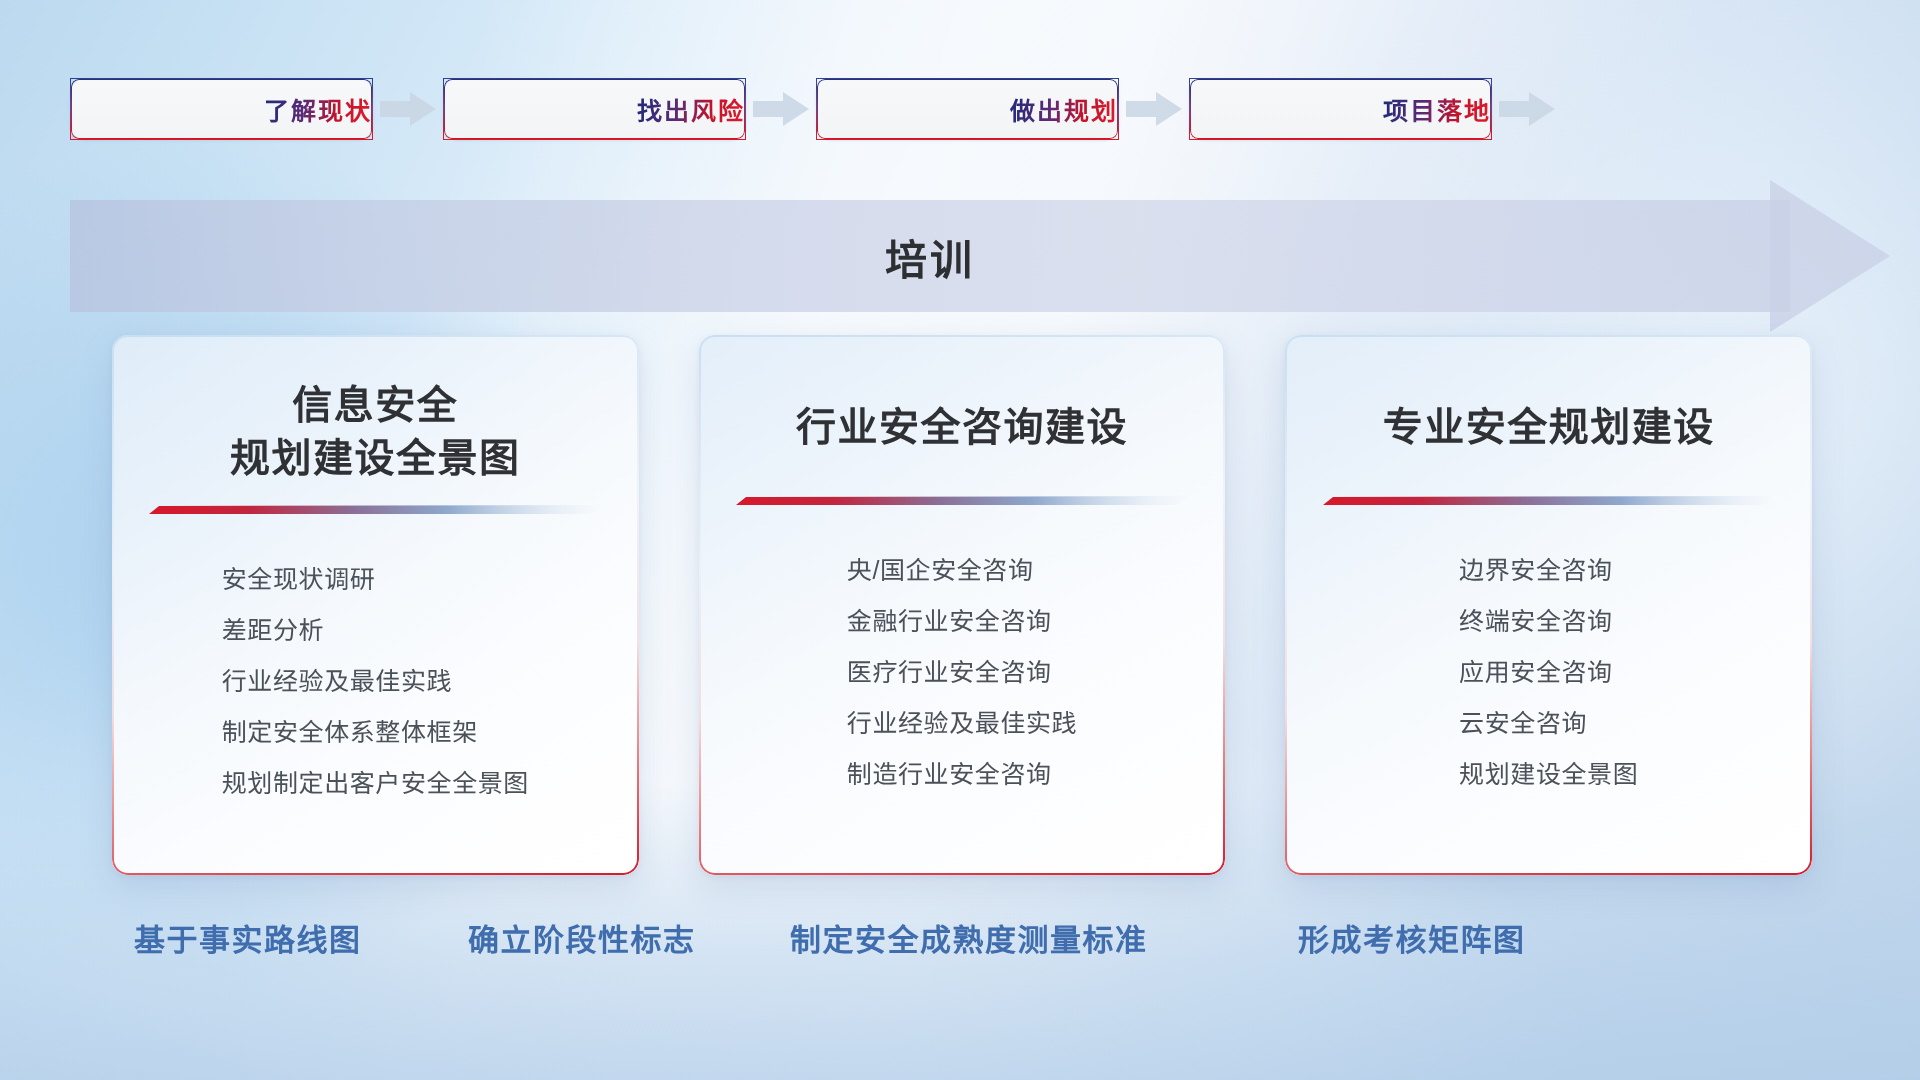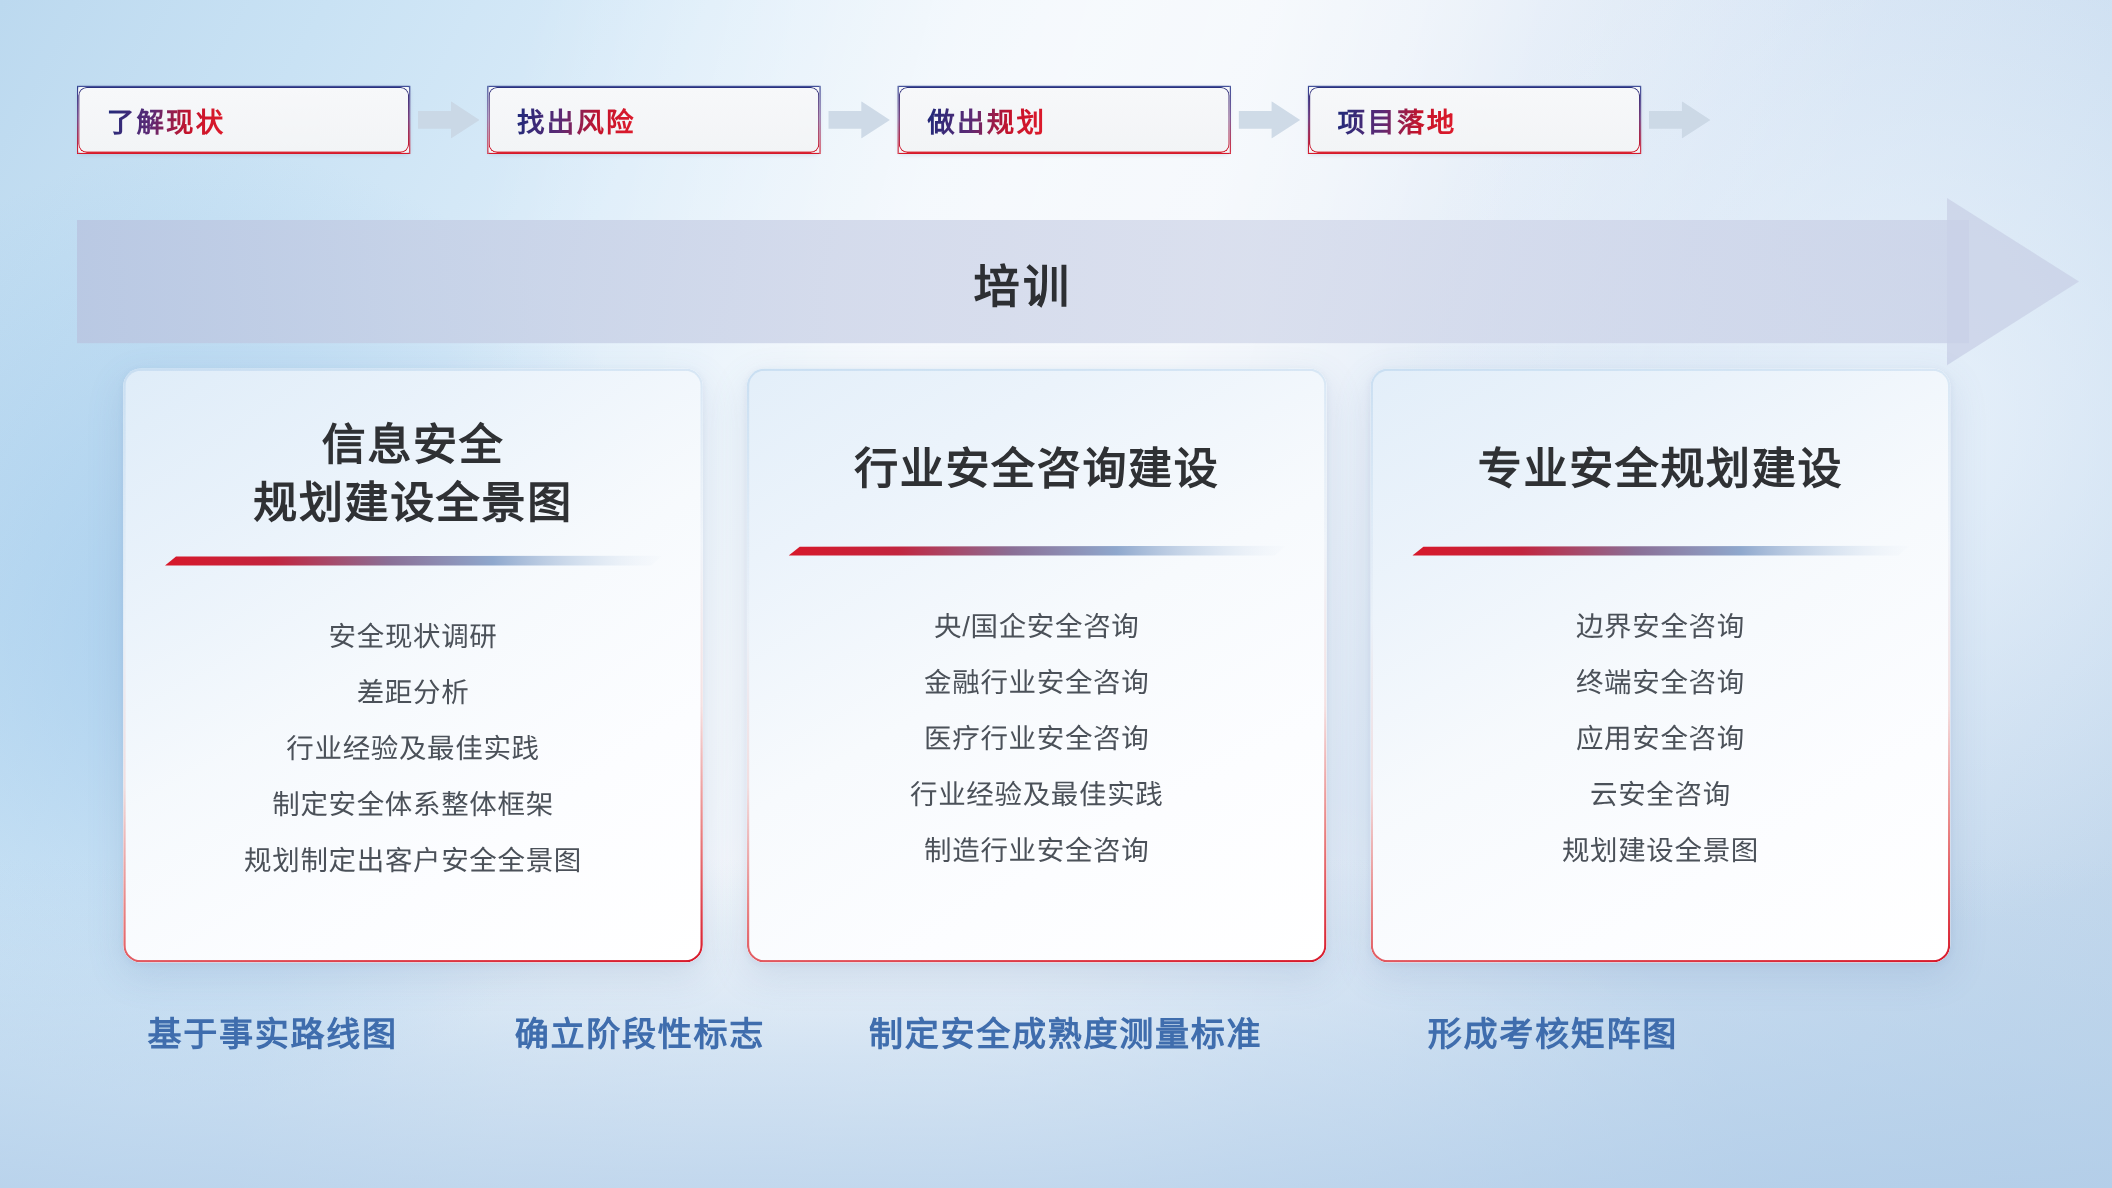--- a/index.html
+++ b/index.html
@@ -57,28 +57,27 @@
   }
 
   
   .steps{
     position:absolute; left:70px; top:78px; width:1790px; height:62px;
     display:flex; align-items:center; z-index:5;
   }
   .step{
     flex:0 0 auto;
     width:303px; height:62px;
-    border-radius:6px;
+    border-radius:16px;
     background:linear-gradient(180deg,#f7f8fa 0%,#f2f4f6 100%);
     border:1.6px solid;
     border-image:linear-gradient(180deg,#2f3f8f 0%,#6f4a8e 45%,#d7182a 100%) 1;
     position:relative;
-    display:flex; align-items:center; justify-content:flex-start;
+    display:flex; align-items:center; justify-content:flex-end;
     box-shadow:0 1px 3px rgba(60,90,130,.10);
-    padding-left:26px;
   }
   .step-frame{
     position:absolute; inset:0; border-radius:8px;
     border:1.6px solid transparent;
     background:linear-gradient(180deg,#28307d 0%,#7b3b78 50%,#d8121f 100%) border-box;
     -webkit-mask:linear-gradient(#000 0 0) padding-box, linear-gradient(#000 0 0);
     -webkit-mask-composite:xor; mask-composite:exclude;
     pointer-events:none;
   }
   .step-label{
@@ -122,21 +121,21 @@
     position:absolute; inset:0;
     display:flex; align-items:center; justify-content:center;
     padding-right:70px;
     font-size:42px; font-weight:700; color:#2d2f33; letter-spacing:3px;
     z-index:3;
   }
 
   
   .cards{
     position:absolute; left:112px; top:335px; width:1700px; height:540px;
-    display:flex; gap:40px; z-index:6;
+    display:flex; gap:60px; z-index:6;
   }
   .card{
     position:relative;
     width:527px; height:540px;
     border-radius:16px;
     background:linear-gradient(150deg,
       rgba(226,238,249,.92) 0%,
       rgba(235,243,251,.95) 22%,
       rgba(247,250,253,.97) 48%,
       rgba(252,253,255,.99) 72%,
@@ -168,21 +167,21 @@
     position:relative; z-index:2;
   }
   .card-divider{
     width:452px; height:11px;
     margin-top:20px;
     position:relative; z-index:2;
   }
   .card-divider svg{ display:block; }
   .card-list{
     margin-top:38px;
-    display:flex; flex-direction:column; align-items:center;
+    display:flex; flex-direction:column; 
     gap:0;
     position:relative; z-index:2;
   }
   .card-list-item{
     font-size:25px; color:#4b5159; line-height:51px;
     letter-spacing:.6px; white-space:nowrap;
   }
 
   
   .footer{

